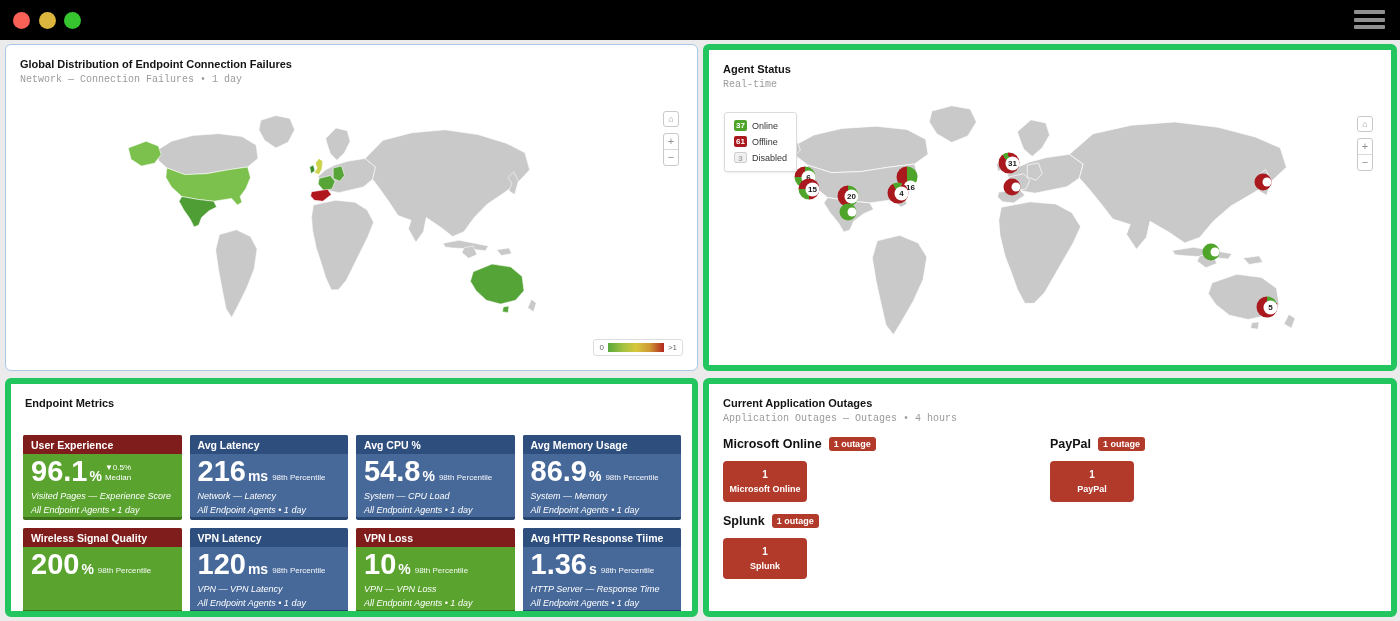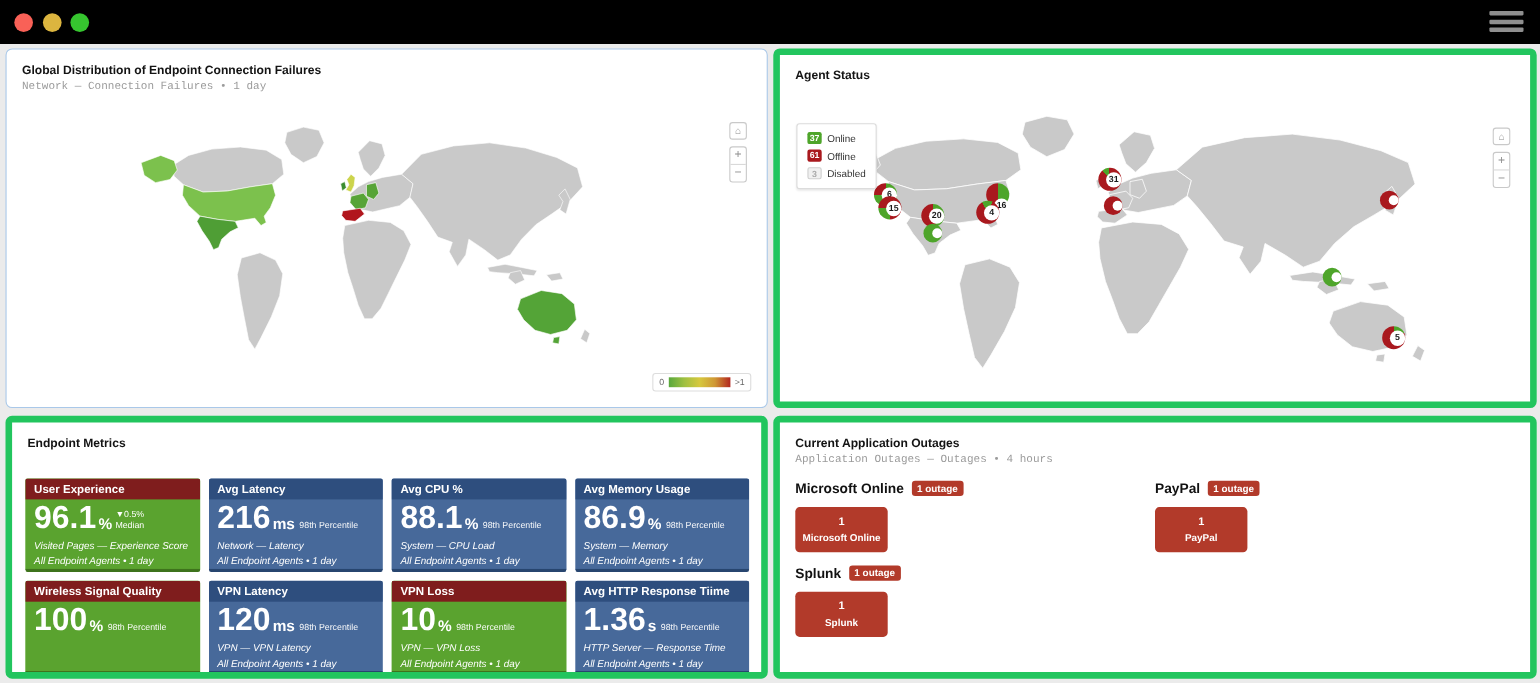--- a/index.html
+++ b/index.html
@@ -123,20 +123,21 @@
   </div>
   <div class="grad-box">
     <span>0</span>
     <span class="grad-bar"></span>
     <span>&gt;1</span>
   </div>
 </div>
 
 <div class="panel" id="p2">
   <div class="ptitle">Agent Status</div>
+  <div class="psub">Real-time</div>
   <svg id="map2" class="mapsvg" viewBox="0 0 1000 500" preserveAspectRatio="none">
       <path d="M340,28 L372,18 L402,24 L412,48 L398,74 L372,86 L348,70 L336,48 Z" fill="#c9c9c9" stroke="#ffffff" stroke-width="1.2"></path>
       <path d="M118,92 L150,72 L195,60 L250,56 L300,62 L330,80 L334,108 L312,126 L270,132 L225,140 L178,142 L140,128 L122,112 Z" fill="#c9c9c9" stroke="#ffffff" stroke-width="1.2"></path>
       <path d="M58,86 L96,72 L122,82 L128,100 L114,118 L86,124 L64,110 Z" fill="#c9c9c9" stroke="#ffffff" stroke-width="1.2"></path>
       <path d="M140,128 L178,142 L225,140 L270,132 L312,126 L318,148 L308,172 L296,188 L300,200 L290,206 L278,192 L240,198 L205,194 L172,188 L150,168 L138,148 Z" fill="#c9c9c9" stroke="#ffffff" stroke-width="1.2"></path>
       <path d="M172,188 L205,194 L240,198 L246,210 L230,218 L214,232 L208,248 L198,252 L190,236 L176,216 L166,198 Z" fill="#c9c9c9" stroke="#ffffff" stroke-width="1.2"></path>
       <path d="M252,268 L288,258 L318,272 L332,298 L326,340 L310,380 L290,420 L278,442 L266,424 L258,384 L250,342 L244,300 Z" fill="#c9c9c9" stroke="#ffffff" stroke-width="1.2"></path>
       <path d="M478,66 L500,44 L524,50 L530,72 L518,96 L502,112 L488,98 L482,80 Z" fill="#c9c9c9" stroke="#ffffff" stroke-width="1.2"></path>
       <path d="M462,146 L478,132 L498,122 L525,114 L562,108 L584,126 L578,152 L558,168 L532,174 L506,180 L486,176 L468,164 Z" fill="#c9c9c9" stroke="#ffffff" stroke-width="1.2"></path>
       <path d="M456,118 L464,108 L472,114 L470,130 L464,142 L454,138 L460,128 Z" fill="#c9c9c9" stroke="#ffffff" stroke-width="1.2"></path>
@@ -238,21 +239,21 @@
           <span class="tile-note">98th Percentile</span>
         </div>
         <div class="tile-lines">
           <div>Network — Latency</div>
           <div>All Endpoint Agents • 1 day</div>
         </div>
       </div>
       <div class="tile blue">
         <div class="tile-h">Avg CPU %</div>
         <div class="tile-val">
-          <span class="tile-num">88.1</span>
+          <span class="tile-num">54.8</span>
           <span class="tile-unit">%</span>
           <span class="tile-note">98th Percentile</span>
         </div>
         <div class="tile-lines">
           <div>System — CPU Load</div>
           <div>All Endpoint Agents • 1 day</div>
         </div>
       </div>
       <div class="tile blue">
         <div class="tile-h">Avg Memory Usage</div>
@@ -262,21 +263,21 @@
           <span class="tile-note">98th Percentile</span>
         </div>
         <div class="tile-lines">
           <div>System — Memory</div>
           <div>All Endpoint Agents • 1 day</div>
         </div>
       </div>
       <div class="tile green">
         <div class="tile-h">Wireless Signal Quality</div>
         <div class="tile-val">
-          <span class="tile-num">100</span>
+          <span class="tile-num">200</span>
           <span class="tile-unit">%</span>
           <span class="tile-note">98th Percentile</span>
         </div>
       </div>
       <div class="tile blue">
         <div class="tile-h">VPN Latency</div>
         <div class="tile-val">
           <span class="tile-num">120</span>
           <span class="tile-unit">ms</span>
           <span class="tile-note">98th Percentile</span>

